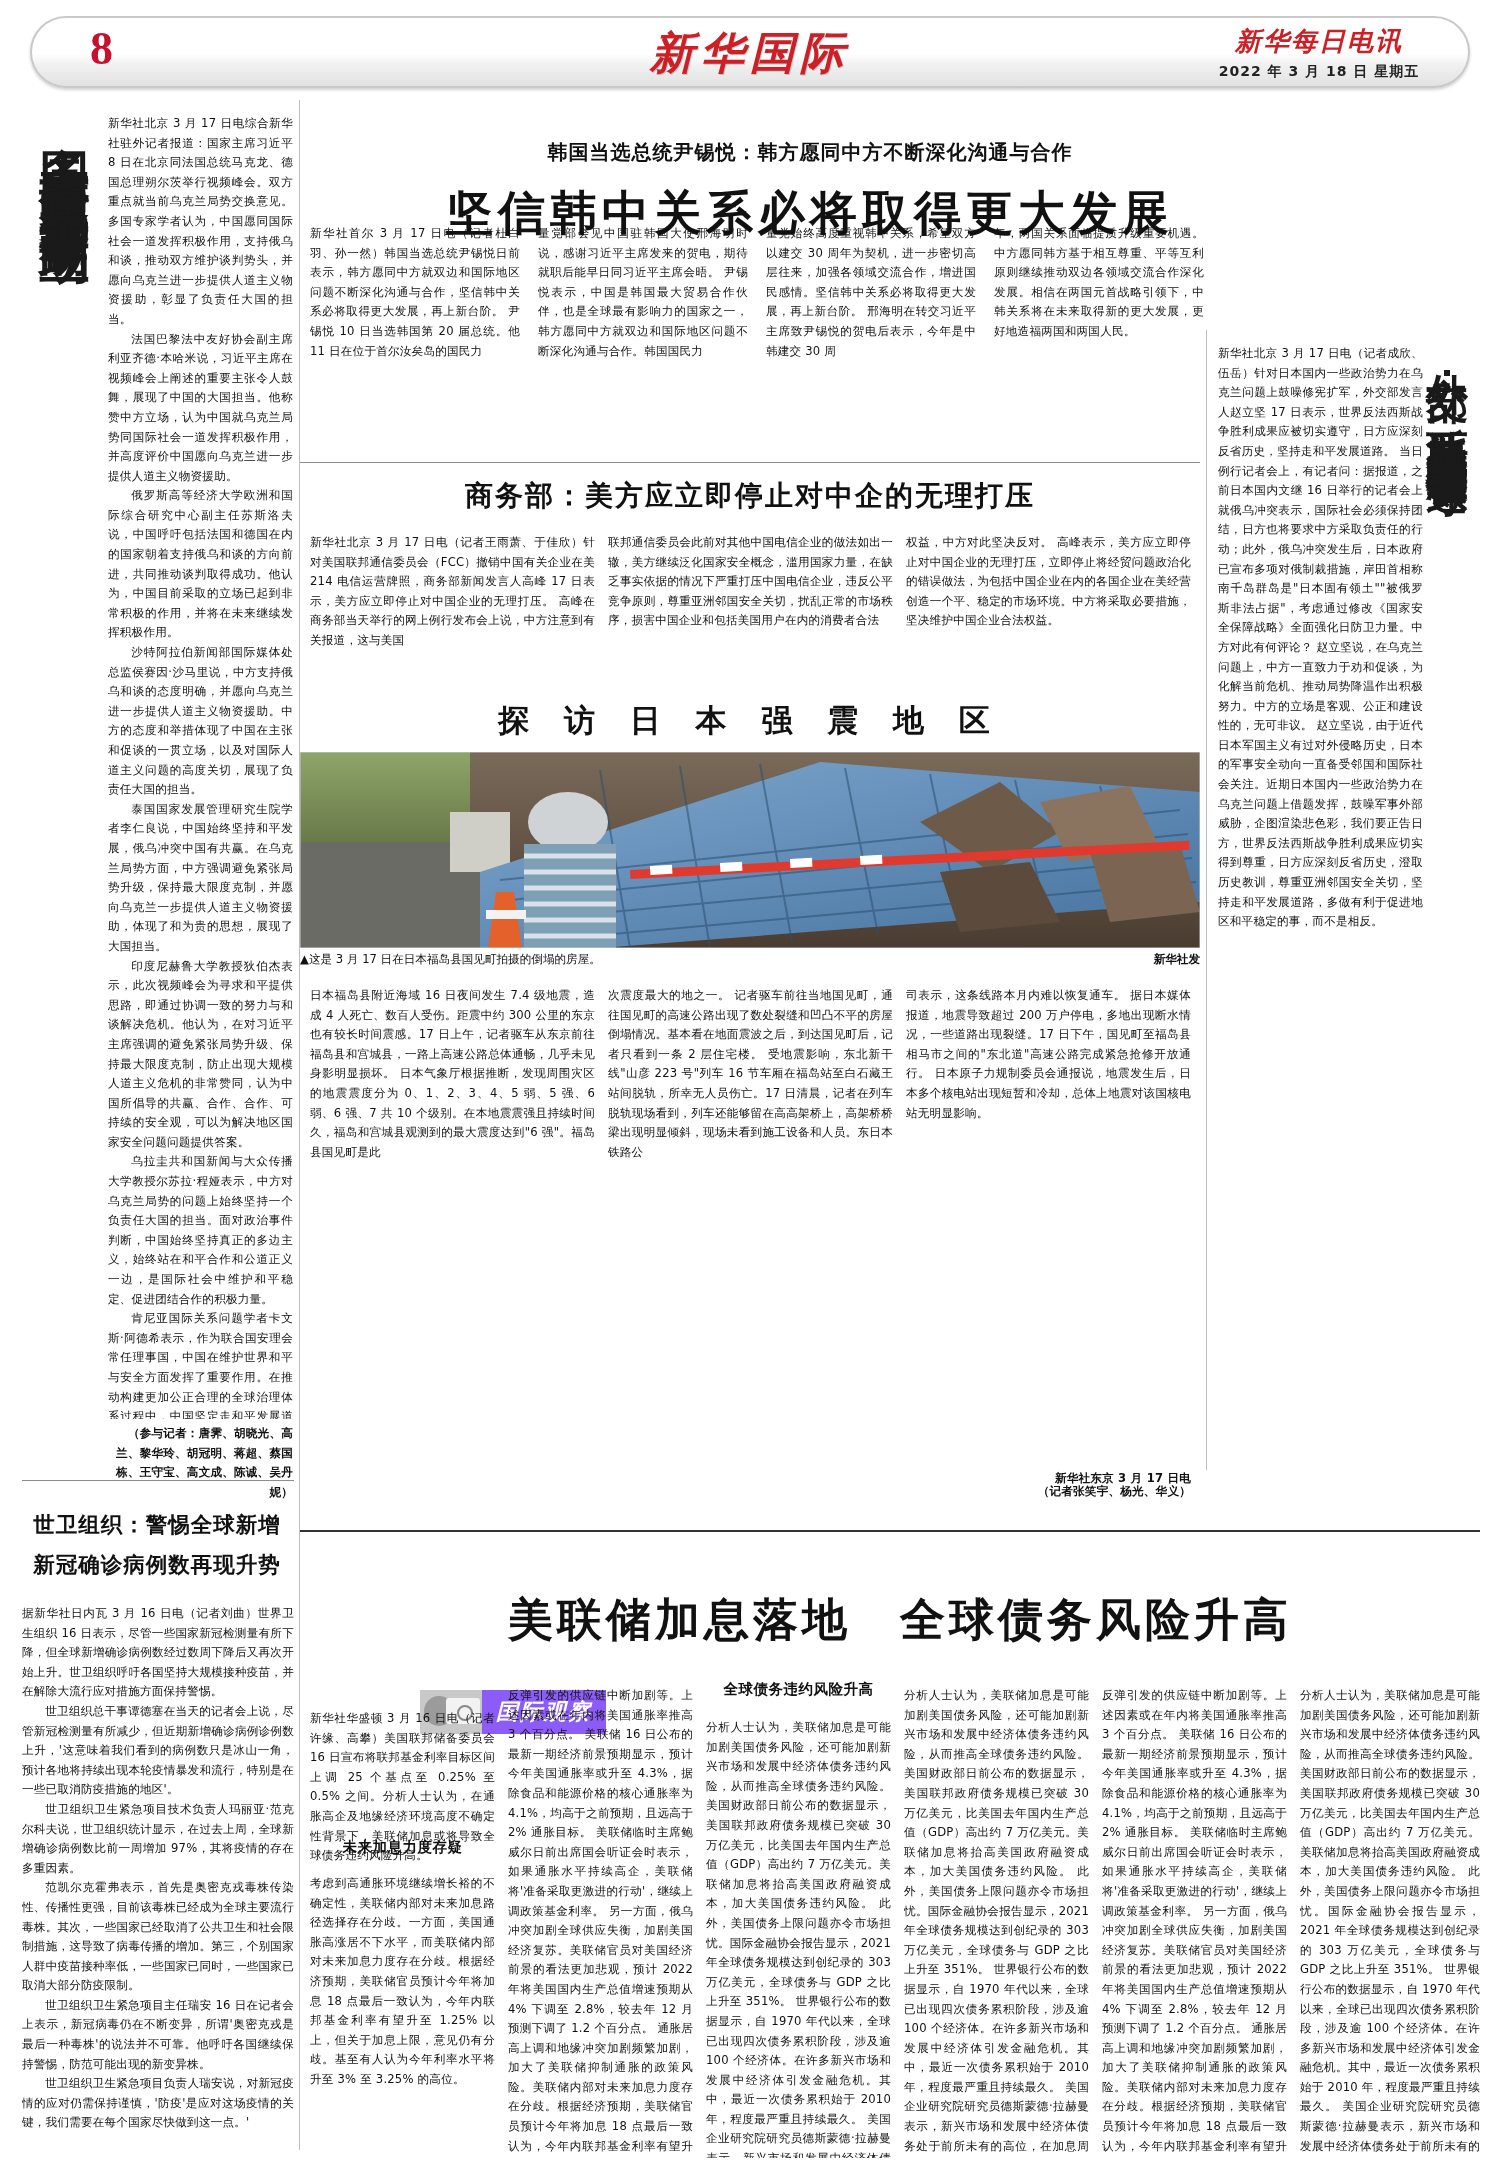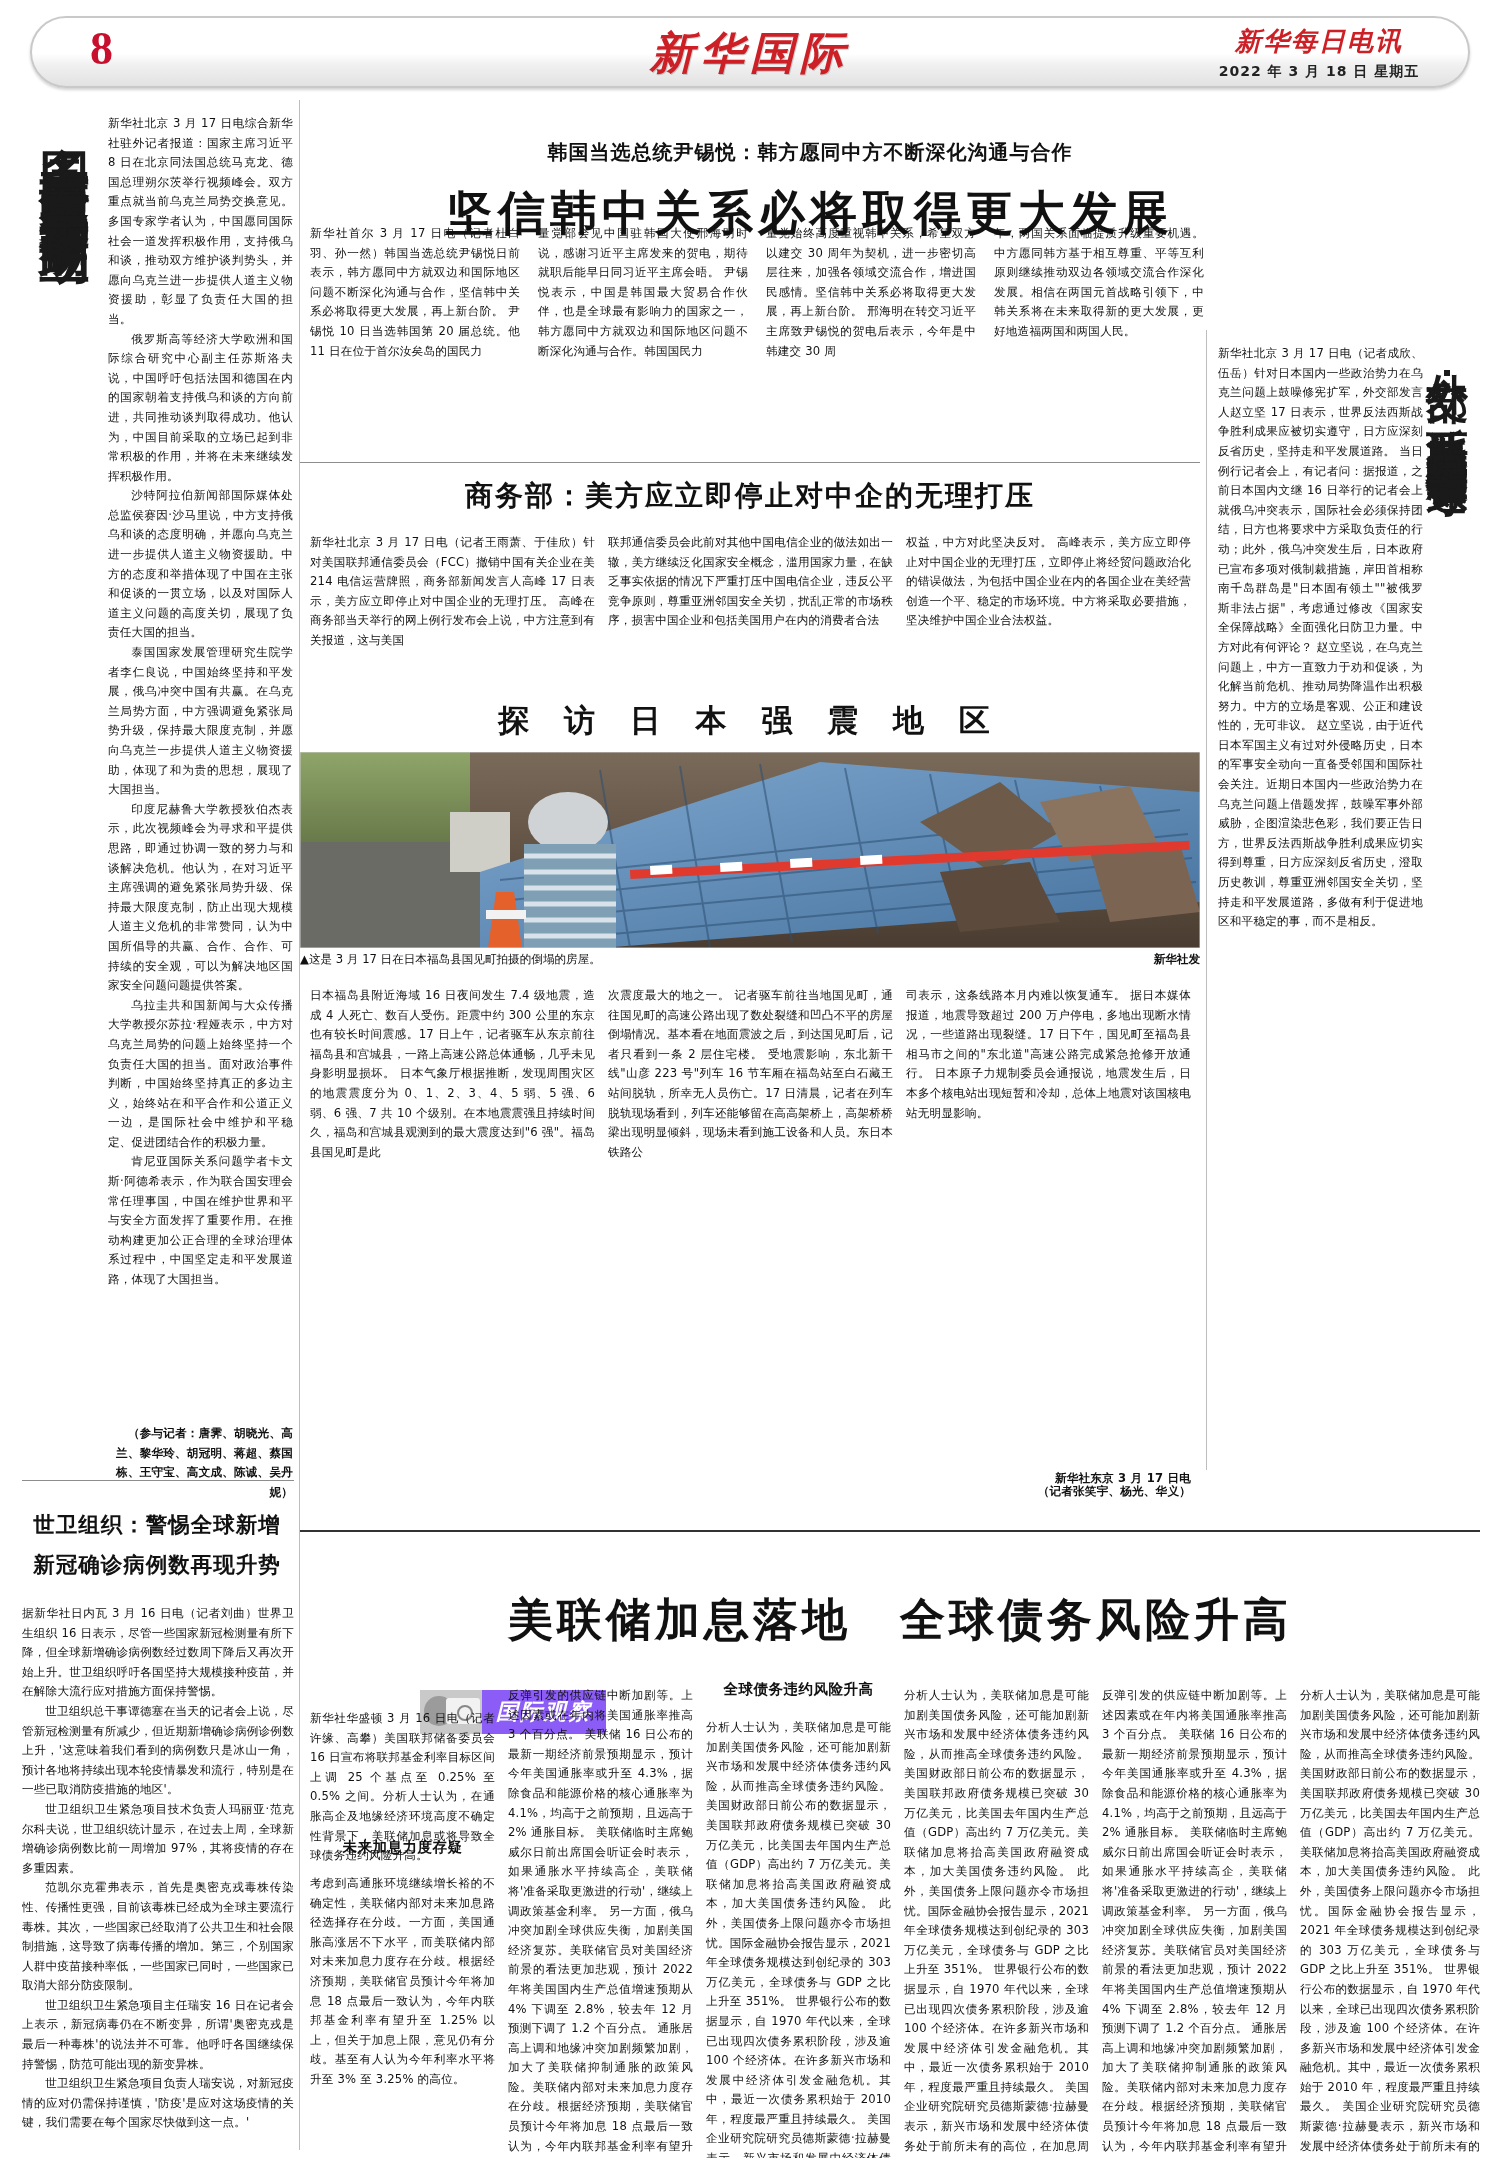--- a/index.html
+++ b/index.html
@@ -163,20 +163,21 @@
   <div class="mast-right">
     <div class="mast-brand">新华每日电讯</div>
     <div class="mast-date">2022 年 3 月 18 日 星期五</div>
   </div>
 </div>
 
 <div class="vhead" id="left-vhead">多国人士高度评价中国有关乌局势和世界和平的立场</div>
 
 <div class="col body-text" id="left-col-text" style="left:108px; top:108px; width:185px; height:1305px; overflow:hidden;">
   <p class="lead"><span class="dateline"></span><span>新华社北京 3 月 17 日电综合新华社驻外记者报道：国家主席习近平 8 日在北京同法国总统马克龙、德国总理朔尔茨举行视频峰会。双方重点就当前乌克兰局势交换意见。多国专家学者认为，中国愿同国际社会一道发挥积极作用，支持俄乌和谈，推动双方维护谈判势头，并愿向乌克兰进一步提供人道主义物资援助，彰显了负责任大国的担当。</span></p>
+  <p>法国巴黎法中友好协会副主席利亚齐德·本哈米说，习近平主席在视频峰会上阐述的重要主张令人鼓舞，展现了中国的大国担当。他称赞中方立场，认为中国就乌克兰局势同国际社会一道发挥积极作用，并高度评价中国愿向乌克兰进一步提供人道主义物资援助。</p>
   <p>俄罗斯高等经济大学欧洲和国际综合研究中心副主任苏斯洛夫说，中国呼吁包括法国和德国在内的国家朝着支持俄乌和谈的方向前进，共同推动谈判取得成功。他认为，中国目前采取的立场已起到非常积极的作用，并将在未来继续发挥积极作用。</p>
   <p>沙特阿拉伯新闻部国际媒体处总监侯赛因·沙马里说，中方支持俄乌和谈的态度明确，并愿向乌克兰进一步提供人道主义物资援助。中方的态度和举措体现了中国在主张和促谈的一贯立场，以及对国际人道主义问题的高度关切，展现了负责任大国的担当。</p>
   <p>泰国国家发展管理研究生院学者李仁良说，中国始终坚持和平发展，俄乌冲突中国有共赢。在乌克兰局势方面，中方强调避免紧张局势升级，保持最大限度克制，并愿向乌克兰一步提供人道主义物资援助，体现了和为贵的思想，展现了大国担当。</p>
   <p>印度尼赫鲁大学教授狄伯杰表示，此次视频峰会为寻求和平提供思路，即通过协调一致的努力与和谈解决危机。他认为，在对习近平主席强调的避免紧张局势升级、保持最大限度克制，防止出现大规模人道主义危机的非常赞同，认为中国所倡导的共赢、合作、合作、可持续的安全观，可以为解决地区国家安全问题问题提供答案。</p>
   <p>乌拉圭共和国新闻与大众传播大学教授尔苏拉·程娅表示，中方对乌克兰局势的问题上始终坚持一个负责任大国的担当。面对政治事件判断，中国始终坚持真正的多边主义，始终站在和平合作和公道正义一边，是国际社会中维护和平稳定、促进团结合作的积极力量。</p>
   <p>肯尼亚国际关系问题学者卡文斯·阿德希表示，作为联合国安理会常任理事国，中国在维护世界和平与安全方面发挥了重要作用。在推动构建更加公正合理的全球治理体系过程中，中国坚定走和平发展道路，体现了大国担当。</p>
 
 </div>
 <div class="col body-text" id="left-credit" style="left:108px; top:1418px; width:185px; text-align:right; font-weight:bold;">（参与记者：唐霁、胡晓光、高兰、黎华玲、胡冠明、蒋超、蔡国栋、王守宝、高文成、陈诚、吴丹妮）</div>
 

